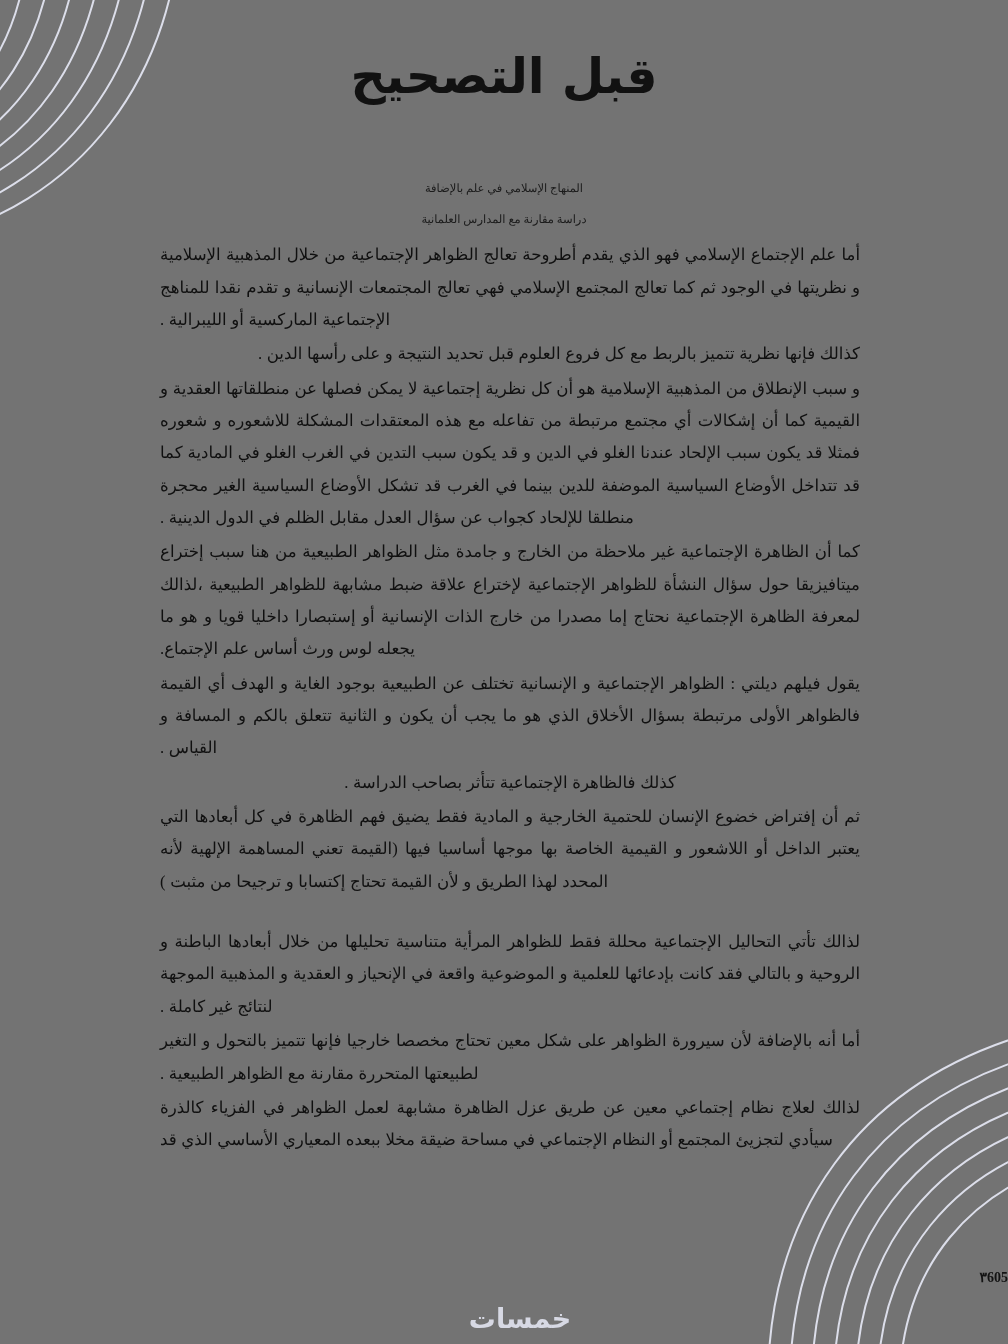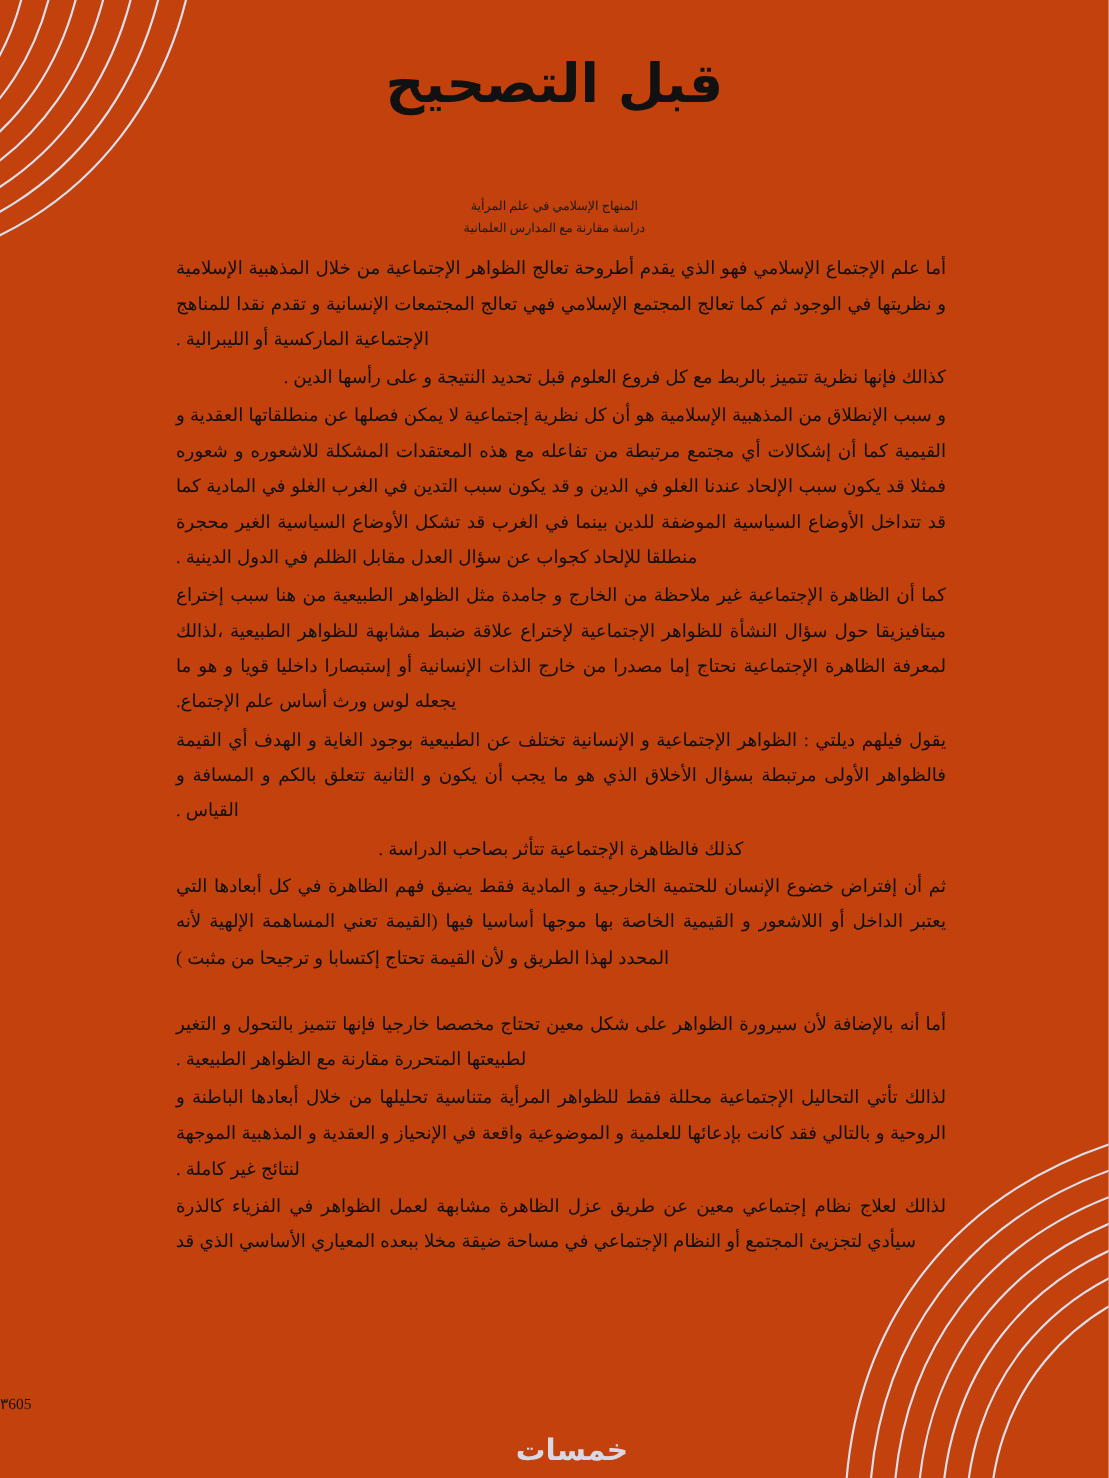--- a/index.html
+++ b/index.html
@@ -7,21 +7,21 @@
     padding: 0;
     background: #ffffff;
   }
   body {
     font-family: "Liberation Serif", serif;
   }
   .page {
     position: relative;
     width: 1008px;
     height: 1344px;
-    background: #c2410c;
+    background: #737373;
     overflow: hidden;
   }
 
   
   .swirl {
     position: absolute;
     pointer-events: none;
   }
   .swirl-tl { top: -90px; left: -120px; }
   .swirl-br { bottom: -40px; right: -60px; }
@@ -47,44 +47,45 @@
   }
 
   .heading-block {
     text-align: center;
     color: #1b1b1b;
     font-size: 11.5px;
     line-height: 1.75;
     margin-bottom: 10px;
   }
   .heading-block .h1 { display: block; }
-  .heading-block .h2 { display: block; }
+  .heading-block .h2 { display: block; margin-top: 11px; }
 
   p.body {
     margin: 0 0 2px 12px;
     text-align: justify;
     text-align-last: left;
     font-size: 16.6px;
     line-height: 1.95;
     color: #101010;
     word-spacing: 0.5px;
   }
   p.body.last-right { text-align-last: right; }
   p.center-end { text-align: justify; text-align-last: center; }
   p.spacer { height: 26px; margin: 0; }
 
   .page-number {
     position: absolute;
     bottom: 58px;
     left: 0;
     width: 100%;
-    text-align: left;
+    text-align: right;
     font-size: 14px;
     color: #141414;
     letter-spacing: 0.5px;
+    font-weight: bold;
   }
 
   .watermark {
     position: absolute;
     bottom: 10px;
     left: 16px;
     width: 100%;
     text-align: center;
     font-family: "DejaVu Sans", sans-serif;
     font-size: 27px;
@@ -121,33 +122,33 @@
       <path d="M150 470 C150 350 220 250 360 220"></path>
       <path d="M172 470 C172 360 238 266 372 240"></path>
     </g>
   </svg>
 
   <div class="doc-title">قبل التصحيح</div>
 
   <div class="content">
 
     <div class="heading-block">
-      <span class="h1">المنهاج الإسلامي في علم المرأية</span>
+      <span class="h1">المنهاج الإسلامي في علم بالإضافة</span>
       <span class="h2">دراسة مقارنة مع المدارس العلمانية</span>
     </div>
 
     <p class="body">أما علم الإجتماع الإسلامي فهو الذي يقدم أطروحة تعالج الظواهر الإجتماعية من خلال المذهبية الإسلامية و نظريتها في الوجود ثم كما تعالج المجتمع الإسلامي فهي تعالج المجتمعات الإنسانية و تقدم نقدا للمناهج الإجتماعية الماركسية أو الليبرالية .</p>
     <p class="body last-right">كذالك فإنها نظرية تتميز بالربط مع كل فروع العلوم قبل تحديد النتيجة و على رأسها الدين .</p>
     <p class="body">و سبب الإنطلاق من المذهبية الإسلامية هو أن كل نظرية إجتماعية لا يمكن فصلها عن منطلقاتها العقدية و القيمية  كما أن إشكالات أي مجتمع مرتبطة من تفاعله مع هذه المعتقدات المشكلة للاشعوره و شعوره فمثلا قد يكون سبب الإلحاد عندنا الغلو في الدين و قد يكون سبب التدين في الغرب الغلو في المادية كما قد تتداخل الأوضاع السياسية الموضفة للدين بينما في الغرب قد تشكل الأوضاع السياسية الغير محجرة منطلقا للإلحاد كجواب عن سؤال العدل مقابل الظلم في الدول الدينية .</p>
     <p class="body">كما أن الظاهرة الإجتماعية غير ملاحظة من الخارج و جامدة مثل الظواهر الطبيعية من هنا سبب إختراع ميتافيزيقا حول سؤال النشأة للظواهر الإجتماعية لإختراع علاقة ضبط مشابهة للظواهر الطبيعية ،لذالك لمعرفة الظاهرة الإجتماعية نحتاج إما مصدرا من خارج الذات الإنسانية أو إستبصارا داخليا قويا و هو ما يجعله لوس ورث أساس علم الإجتماع.</p>
     <p class="body">يقول فيلهم ديلتي : الظواهر الإجتماعية و الإنسانية تختلف عن الطبيعية بوجود الغاية و الهدف أي القيمة فالظواهر الأولى مرتبطة بسؤال الأخلاق الذي هو ما يجب أن يكون و الثانية تتعلق بالكم و المسافة و القياس .</p>
     <p class="body center-end">كذلك فالظاهرة الإجتماعية تتأثر بصاحب الدراسة .</p>
     <p class="body">ثم أن إفتراض خضوع الإنسان للحتمية الخارجية و المادية  فقط يضيق فهم الظاهرة في كل أبعادها التي يعتبر الداخل أو اللاشعور و القيمية الخاصة بها موجها أساسيا فيها (القيمة تعني المساهمة الإلهية لأنه المحدد لهذا الطريق و لأن القيمة تحتاج إكتسابا و ترجيحا من مثبت )</p>
     <p class="spacer"></p>
+    <p class="body">لذالك تأتي التحاليل الإجتماعية محللة فقط للظواهر المرأية متناسية تحليلها من خلال أبعادها الباطنة و الروحية و بالتالي فقد كانت بإدعائها للعلمية و الموضوعية واقعة في الإنحياز و العقدية و المذهبية الموجهة لنتائج غير كاملة .</p>
     <p class="body">أما أنه بالإضافة لأن سيرورة الظواهر على شكل معين تحتاج مخصصا خارجيا فإنها تتميز بالتحول و التغير لطبيعتها المتحررة مقارنة مع الظواهر الطبيعية .</p>
-    <p class="body">لذالك تأتي التحاليل الإجتماعية محللة فقط للظواهر المرأية متناسية تحليلها من خلال أبعادها الباطنة و الروحية و بالتالي فقد كانت بإدعائها للعلمية و الموضوعية واقعة في الإنحياز و العقدية و المذهبية الموجهة لنتائج غير كاملة .</p>
     <p class="body">لذالك لعلاج نظام إجتماعي معين عن طريق عزل الظاهرة مشابهة لعمل الظواهر في الفزياء كالذرة سيأدي لتجزيئ المجتمع أو النظام الإجتماعي في مساحة ضيقة مخلا ببعده المعياري الأساسي الذي قد</p>
   </div>
 
   <div class="page-number">٣605</div>
   <div class="watermark">خمسات</div>
 
 </div>
 
 </body></html>

